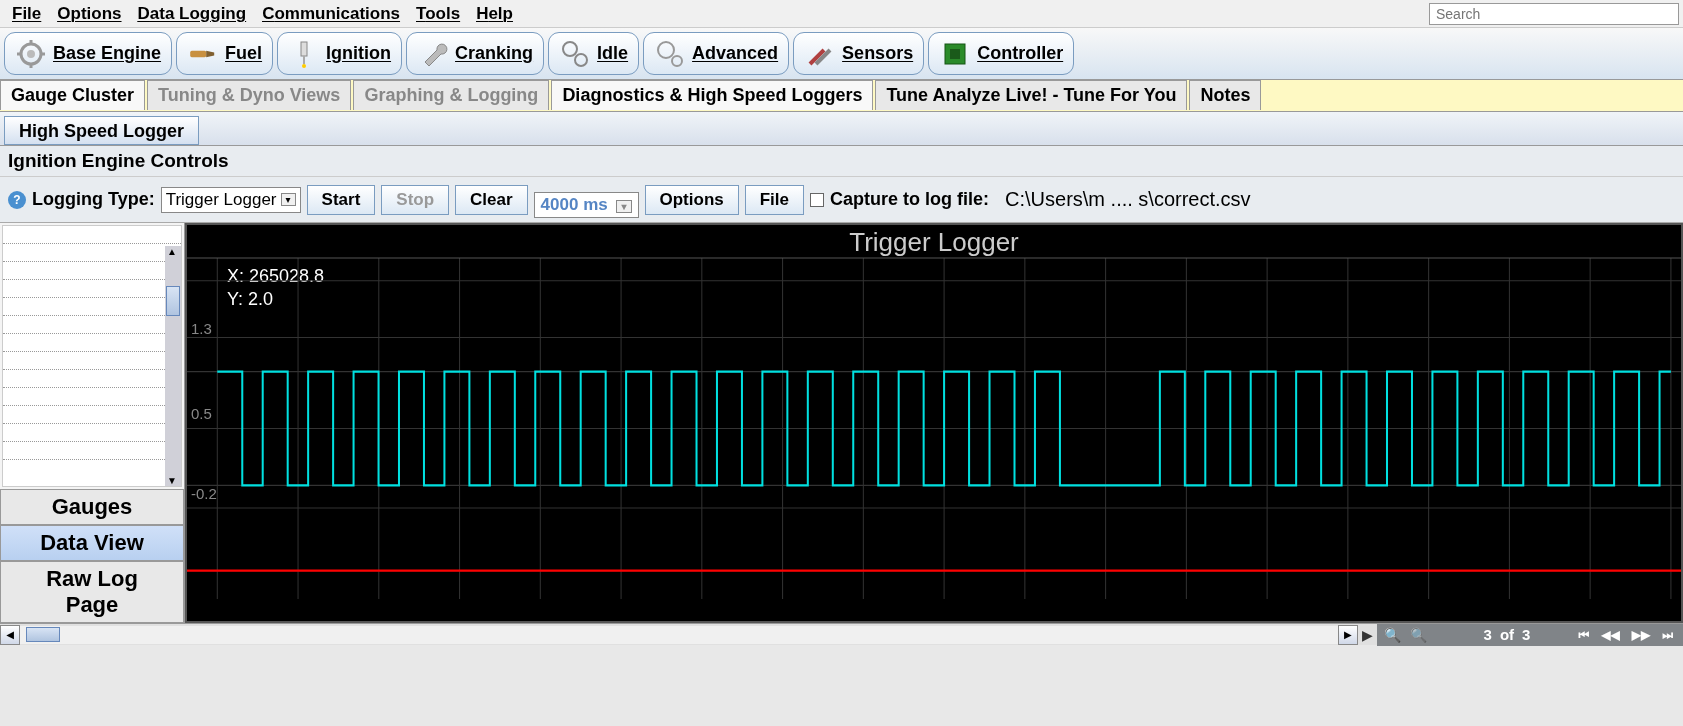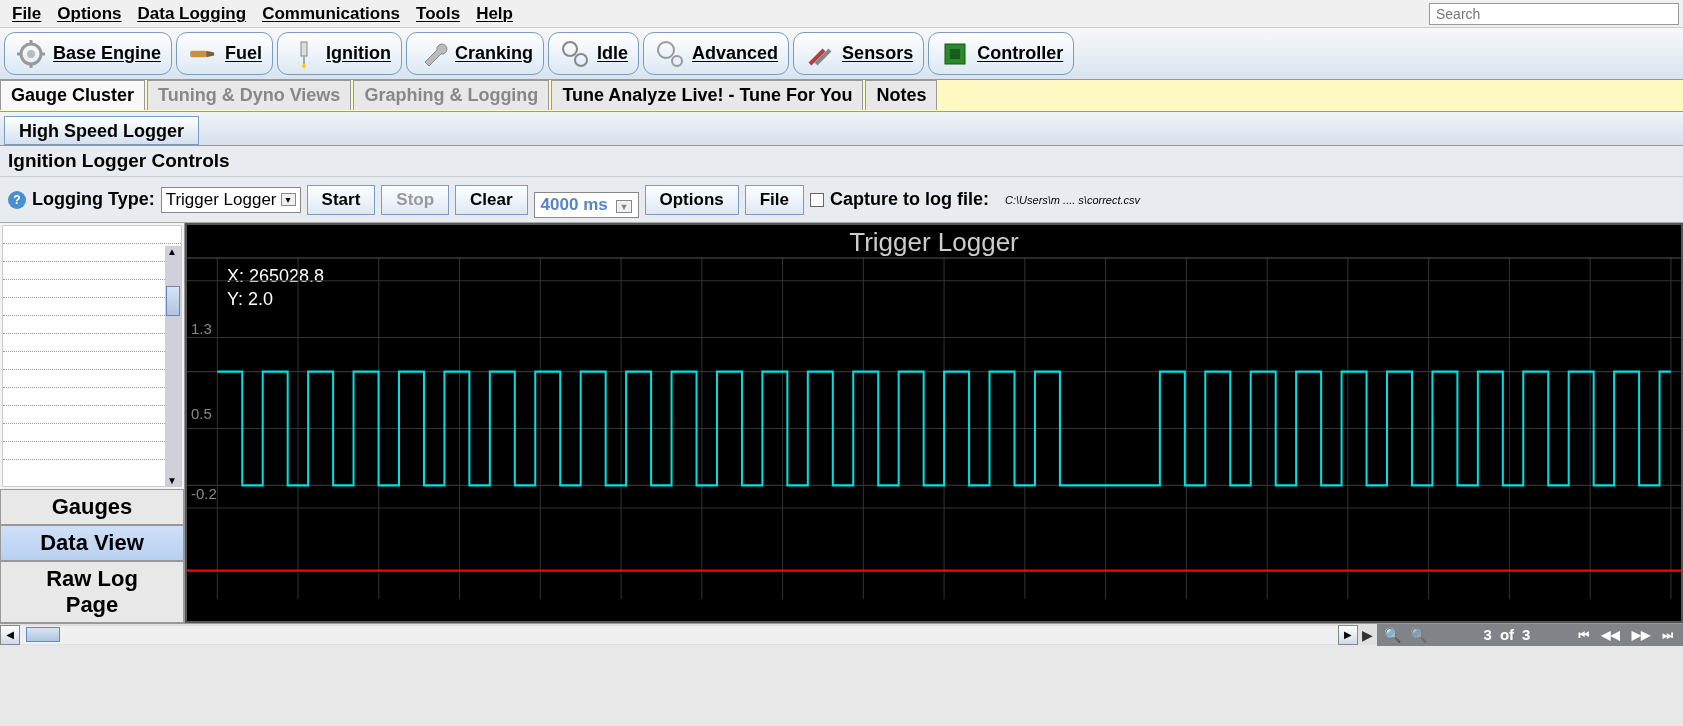--- a/index.html
+++ b/index.html
@@ -151,21 +151,21 @@
 .ms-display {
   border: 1px solid #888;
   background: white;
   padding: 2px 6px;
   color: #5585c4;
   font-weight: bold;
   font-size: 17px;
   margin-top: 10px;
 }
 .checkbox { width: 14px; height: 14px; border: 1px solid #666; background: white; }
-.path-text { font-size: 11px; padding-left: 10px; font-style: italic; }
+.path-text { font-size: 20px; padding-left: 10px; }
 
 .main-area {
   display: flex;
   height: 400px;
 }
 .sidebar {
   width: 185px;
   background: #f4f4f4;
   border-right: 1px solid #999;
   display: flex;
@@ -375,29 +375,30 @@
         </svg>
     </span>
     <span class="tb-label">Controller</span>
   </button>
 </div>
 
 <div class="tabbar">
   <div class="tab active">Gauge Cluster</div>
   <div class="tab inactive">Tuning &amp; Dyno Views</div>
   <div class="tab inactive">Graphing &amp; Logging</div>
+  <div class="tab active">Diagnostics &amp; High Speed Loggers</div>
   <div class="tab">Tune Analyze Live! - Tune For You</div>
   <div class="tab">Notes</div>
 </div>
 
 <div class="subtab-row">
   <div class="subtab">High Speed Logger</div>
 </div>
 
-<div class="section-title">Ignition Logger Controls</div>
+<div class="section-title">Ignition Engine Controls</div>
 
 <div class="controls-row">
   <span class="info-icon">?</span>
   <span class="ctrl-label">Logging Type:</span>
   <div class="dropdown">
     <span>Trigger Logger</span>
     <span class="dropdown-arrow">▾</span>
   </div>
   <button class="btn">Start</button>
   <button class="btn disabled">Stop</button>

